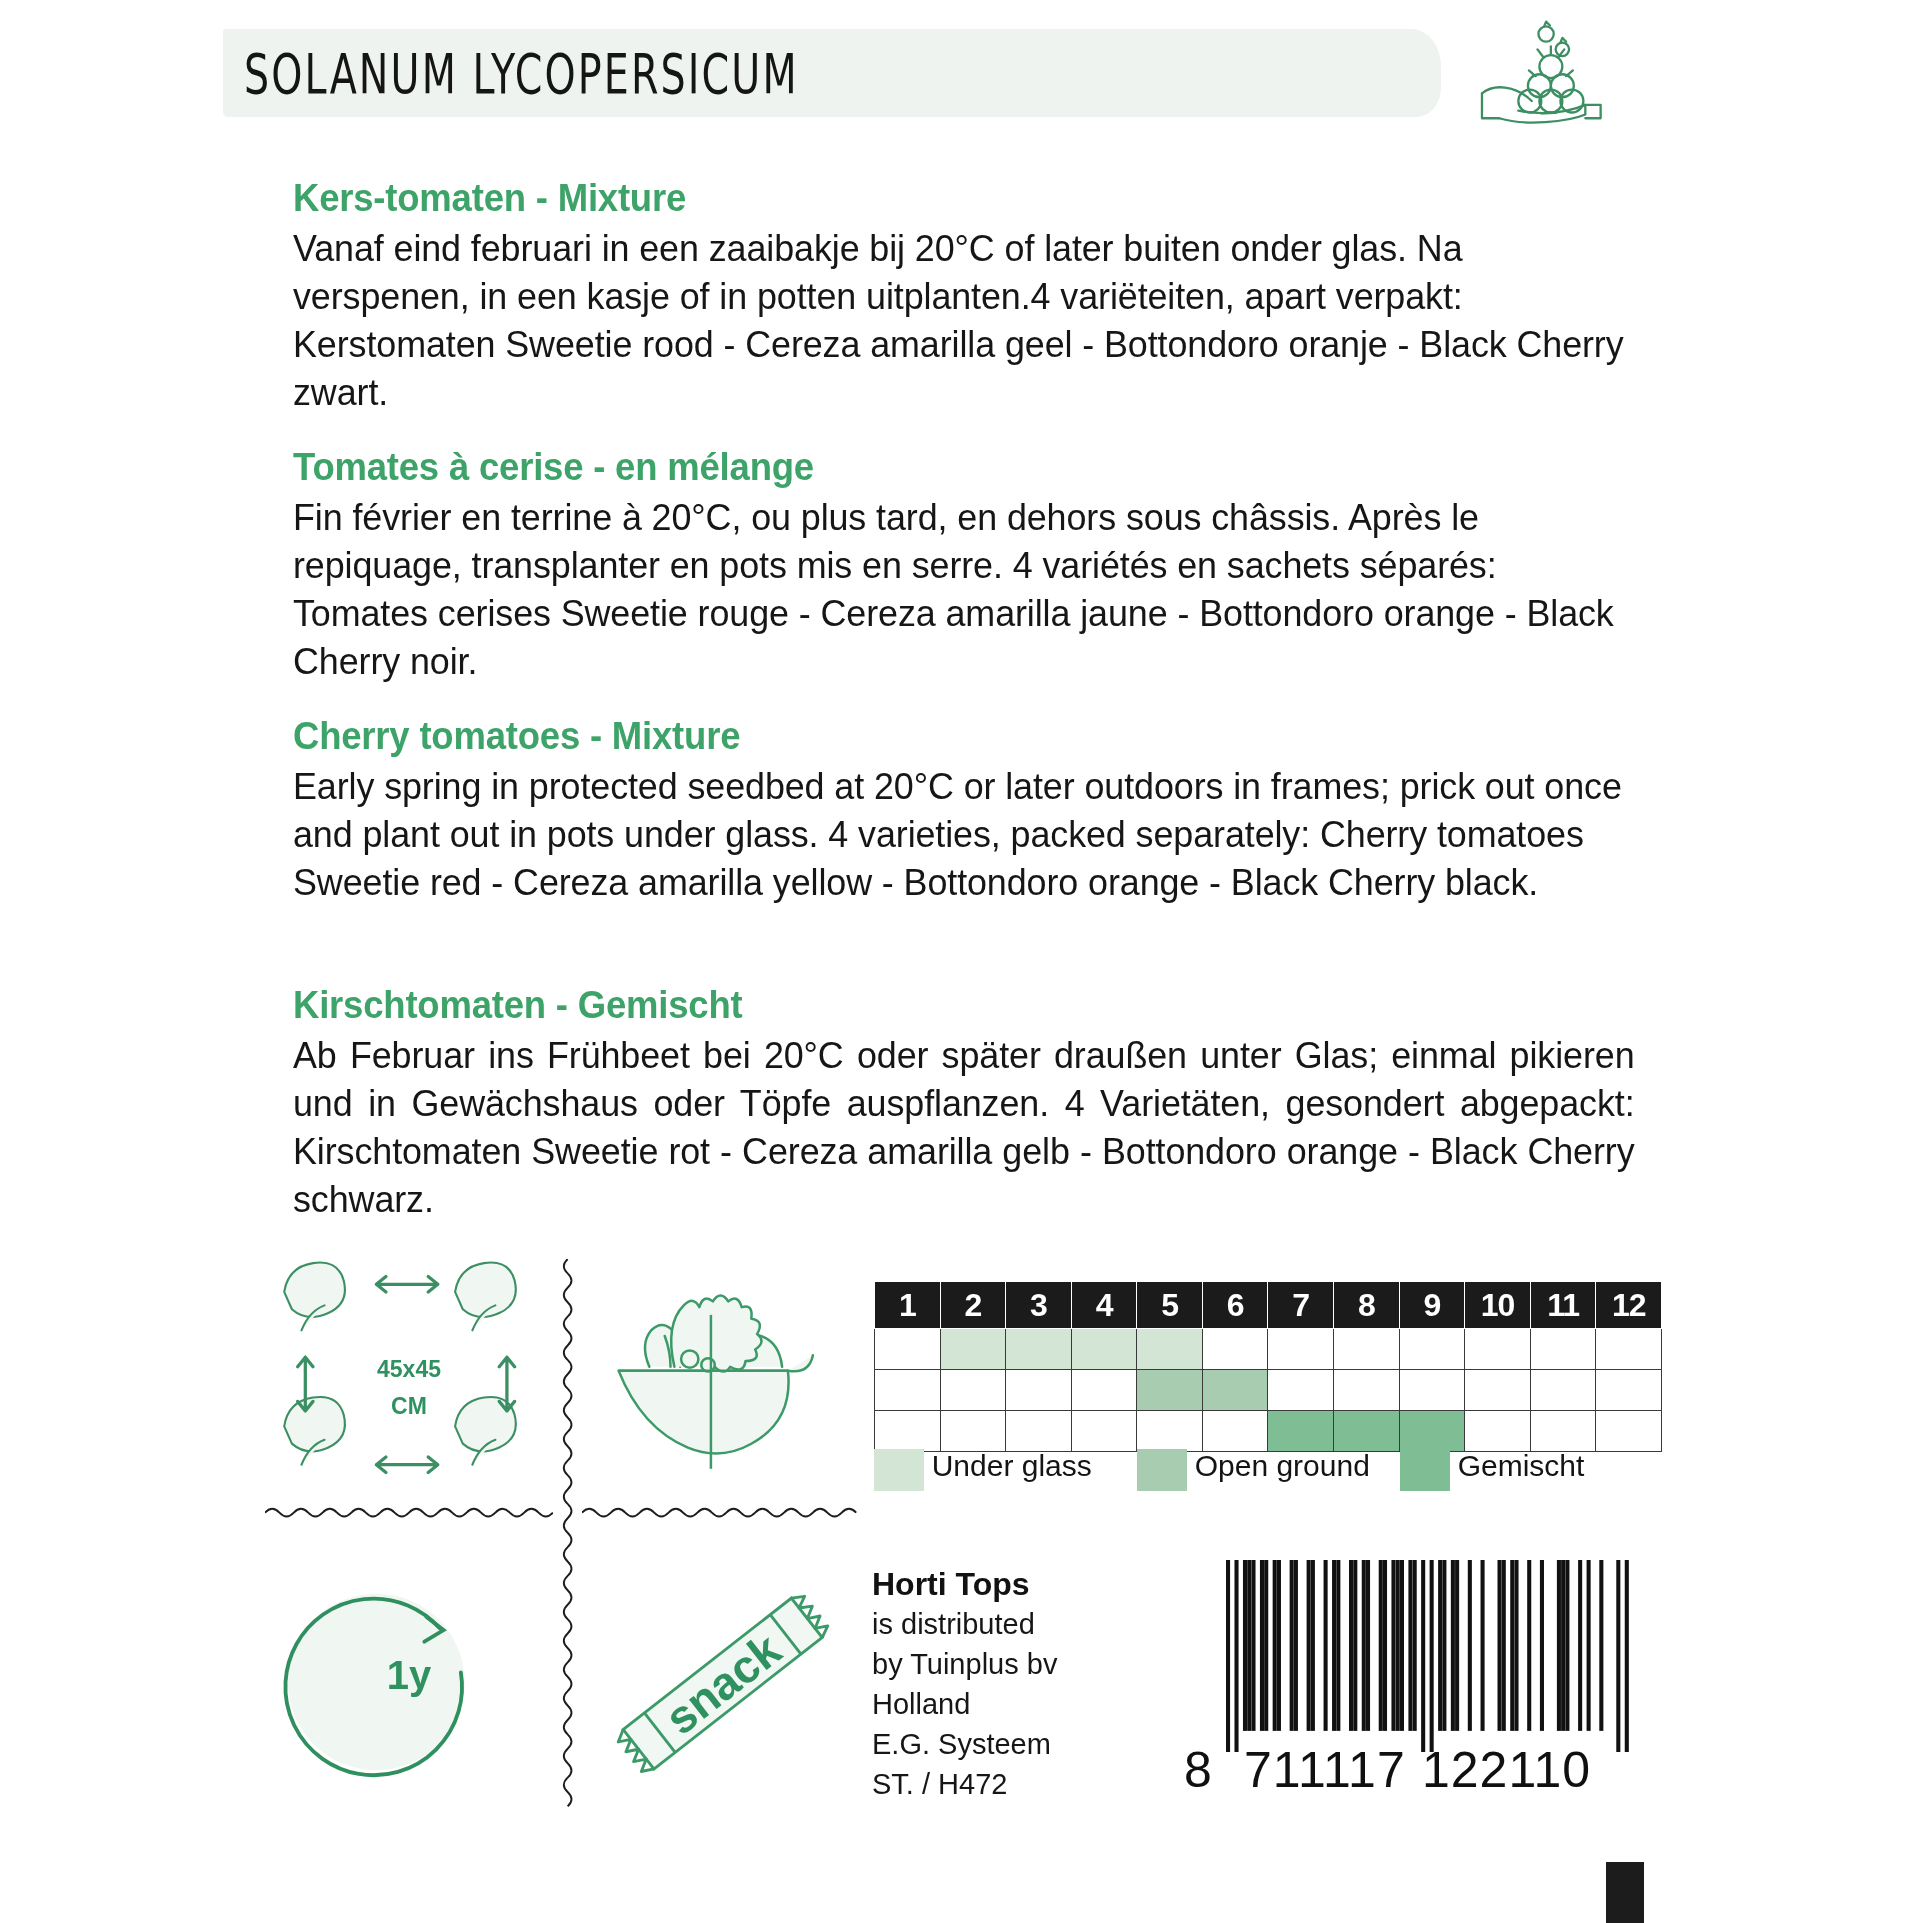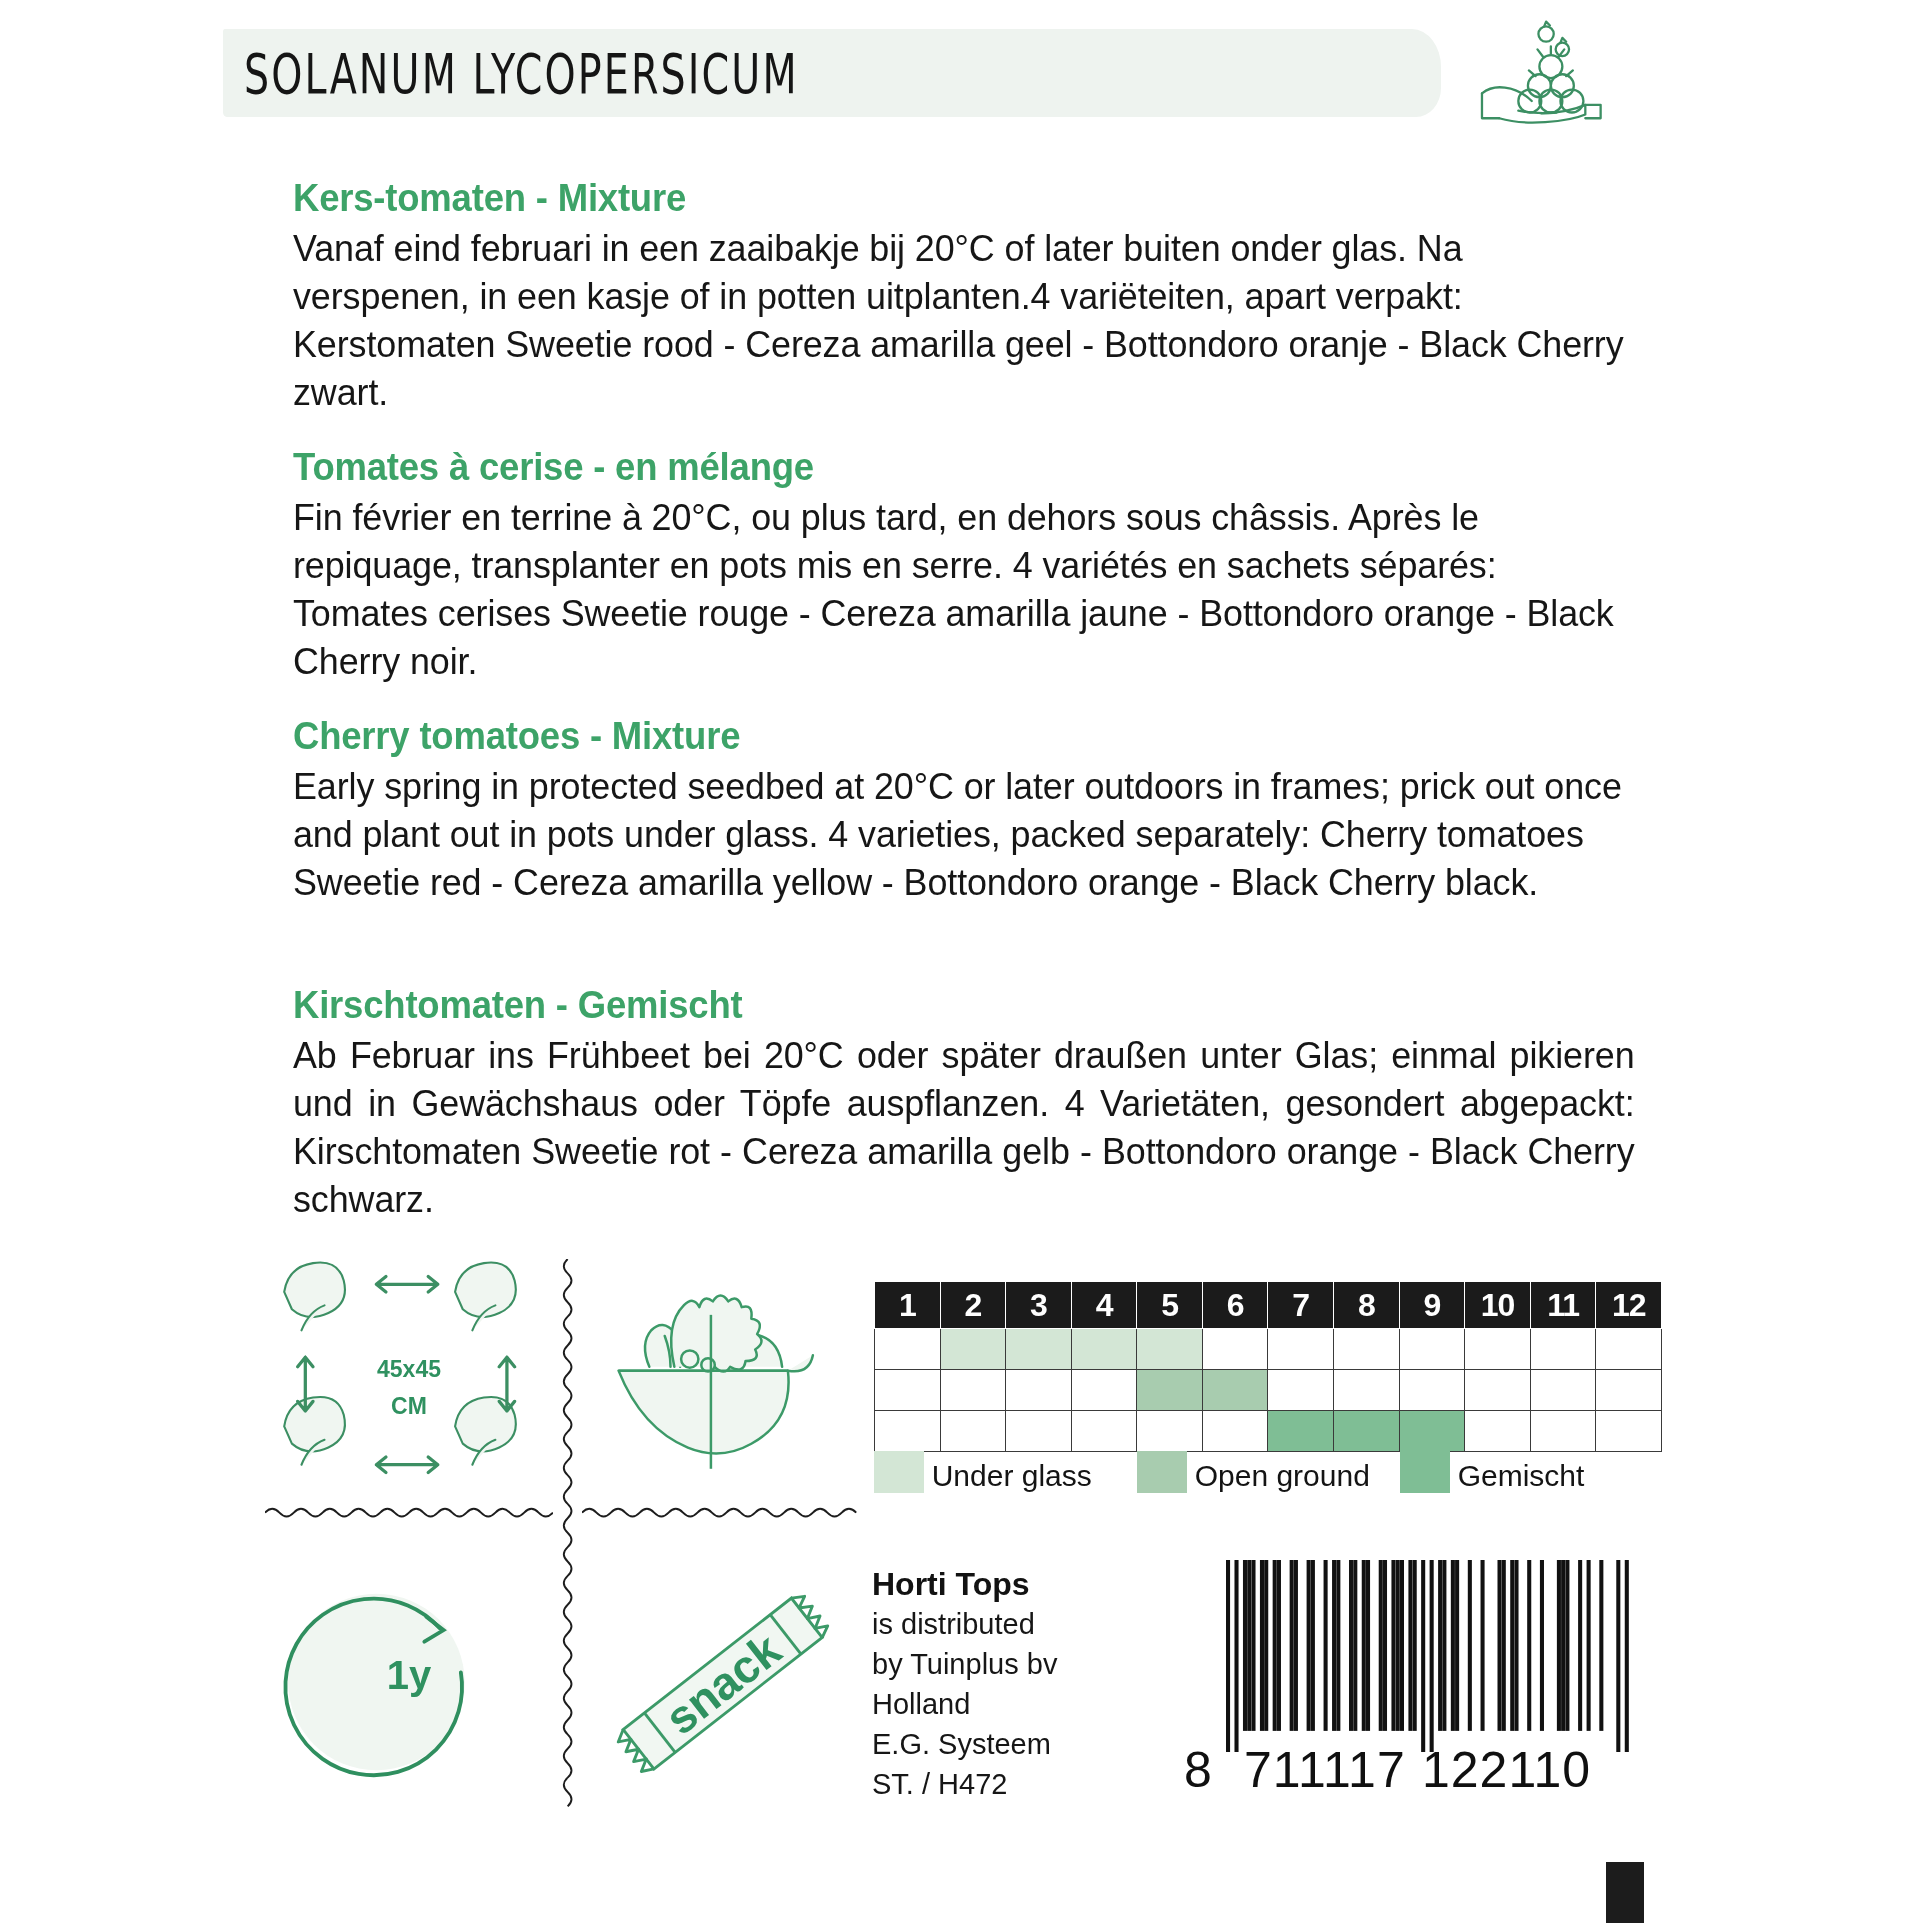--- a/index.html
+++ b/index.html
@@ -73,21 +73,21 @@
   .calendar{position:absolute;left:874px;top:1281px;width:788px;}
   .cal-table{border-collapse:collapse;width:788px;table-layout:fixed;}
   .cal-table td{border:1.9px solid #3a3a3a;height:40px;padding:0;}
   .cal-head td{
     background:#1b1b1b;color:#fff;border:1.9px solid #ffffff;
     font-weight:bold;font-size:32px;text-align:center;height:46px;
     font-family:"Liberation Sans Narrow","Liberation Sans",sans-serif;
     letter-spacing:-1px;
   }
   .legend{position:absolute;left:874px;top:1449px;width:788px;height:46px;}
-  .legend-item{position:absolute;top:0;height:44px;display:flex;align-items:flex-end;}
+  .legend-item{position:absolute;top:0;height:44px;display:flex;align-items:flex-start;}
   .swatch{width:50px;height:42px;display:inline-block;}
   .legend-text{font-size:30px;margin-left:7.7px;font-weight:300;color:#141414;white-space:nowrap;}
 
   
   .company{position:absolute;left:872px;top:1564px;width:288px;}
   .company .brand{font-size:32px;font-weight:bold;line-height:40px;color:#121212;}
   .company .line{font-size:29px;font-weight:300;line-height:40px;color:#161616;}
 
   
   .barcode{position:absolute;left:1184px;top:1560px;width:452px;height:250px;}

